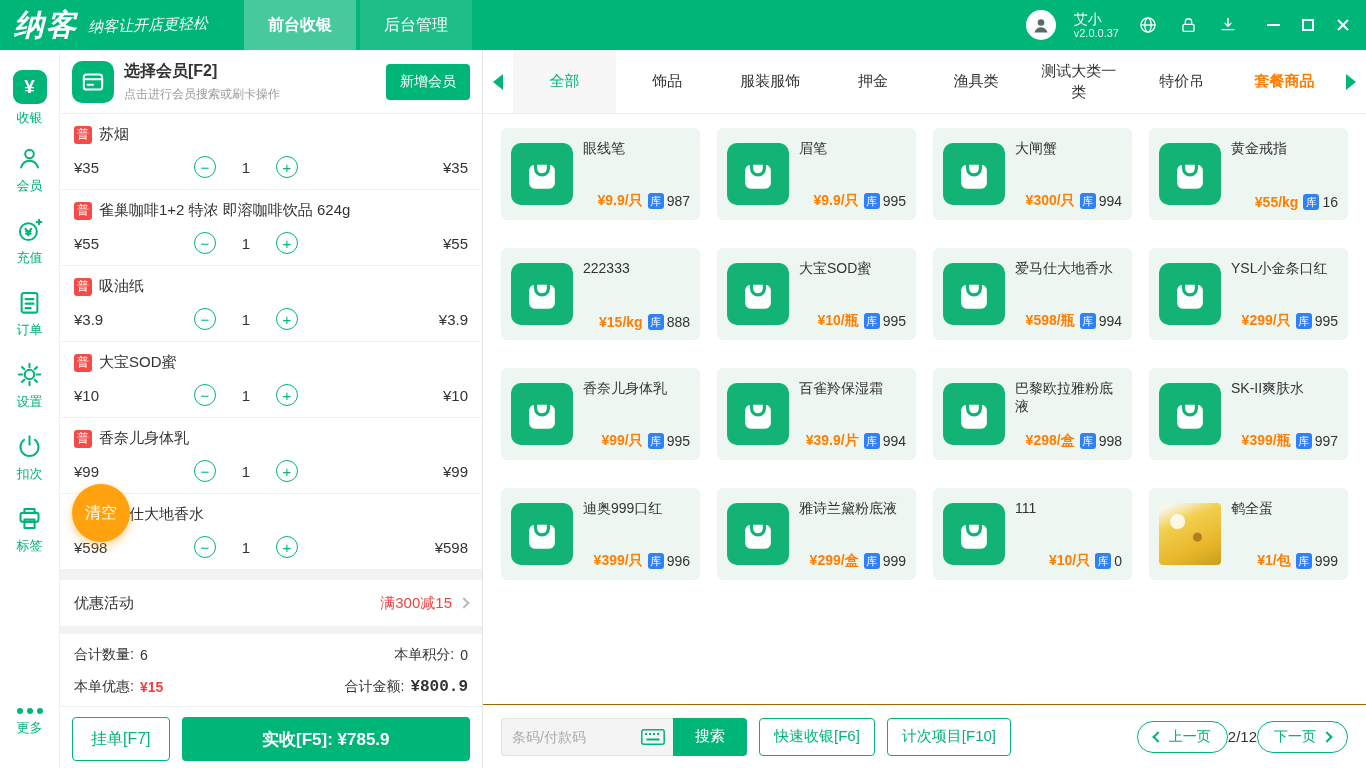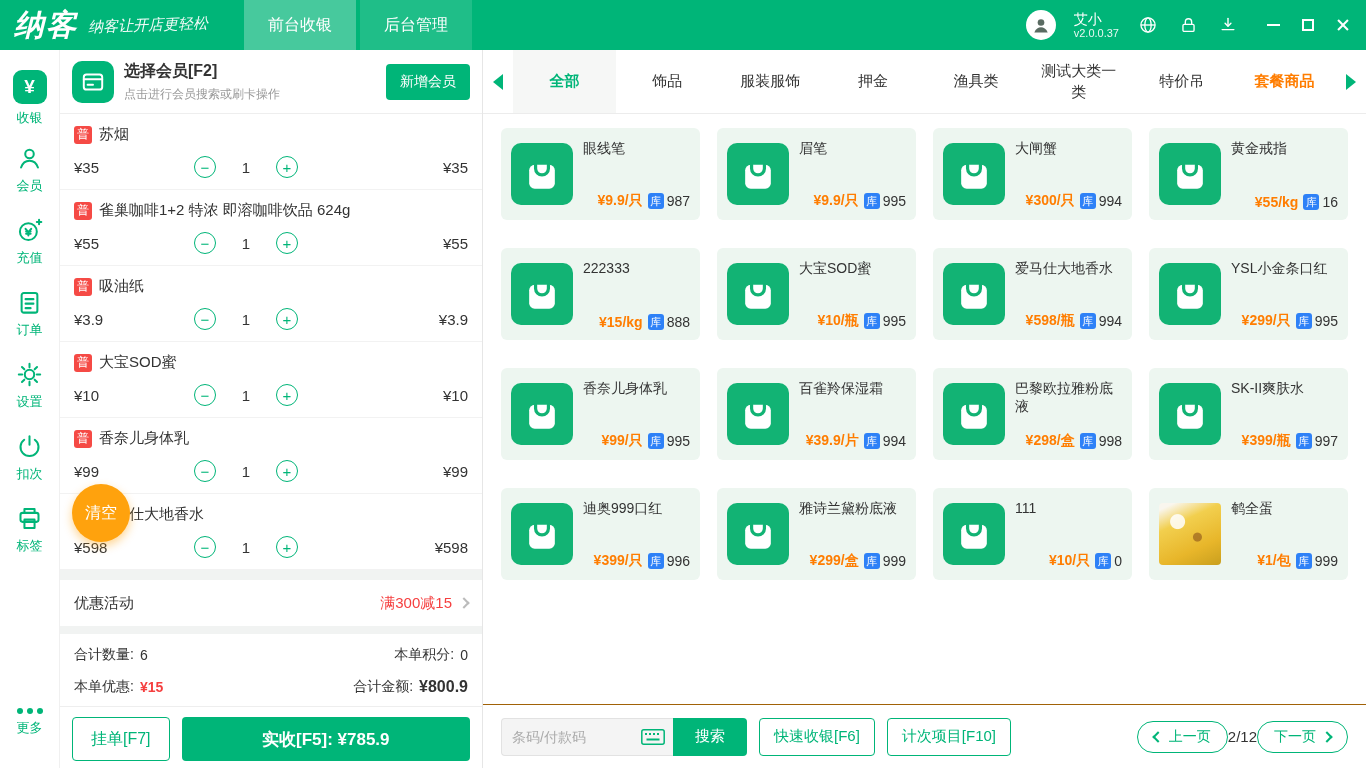--- a/index.html
+++ b/index.html
@@ -9,21 +9,21 @@
   *{margin:0;padding:0;box-sizing:border-box;font-family:"Liberation Sans","DejaVu Sans",sans-serif;}
   html,body{width:1366px;height:768px;overflow:hidden;background:#fff;}
   .app{width:1366px;height:768px;display:flex;flex-direction:column;}
 
   
   .topbar{height:50px;background:var(--green);display:flex;align-items:center;color:#fff;flex:none;}
   .logo{font-size:30px;font-weight:bold;font-style:italic;margin-left:14px;letter-spacing:2px;}
   .slogan{font-style:italic;font-size:15px;margin-left:10px;opacity:.95;transform:rotate(-2deg);}
   .top-tabs{display:flex;height:100%;margin-left:36px;gap:4px;}
   .top-tab{padding:0 24px;display:flex;align-items:center;font-size:16px;background:rgba(255,255,255,.12);cursor:pointer;}
-  .top-tab.active{background:rgba(255,255,255,.28);font-weight:normal;}
+  .top-tab.active{background:rgba(255,255,255,.28);font-weight:bold;}
   .top-right{margin-left:auto;display:flex;align-items:center;gap:18px;margin-right:16px;}
   .avatar{width:30px;height:30px;border-radius:50%;background:#fff;display:flex;align-items:center;justify-content:center;}
   .userinfo{line-height:1.15;}
   .username{font-size:14px;}
   .userver{font-size:11px;opacity:.9;}
   .tb-ico{width:22px;height:22px;display:flex;align-items:center;justify-content:center;}
   .winbtns{display:flex;align-items:center;gap:22px;margin-left:10px;}
   .win-min{width:13px;height:2px;background:#fff;}
   .win-max{width:12px;height:12px;border:2px solid #fff;}
   .win-close{position:relative;width:14px;height:14px;}
@@ -68,35 +68,35 @@
   .promo-row{background:#fff;margin-top:10px;height:46px;display:flex;align-items:center;padding:0 14px;flex:none;cursor:pointer;}
   .promo-label{font-size:15px;color:var(--ink);}
   .promo-value{margin-left:auto;font-size:15px;color:var(--red);}
   .chev{width:8px;height:8px;border-top:2px solid #bbb;border-right:2px solid #bbb;transform:rotate(45deg);margin-left:8px;}
 
   .summary{background:#fff;margin-top:8px;padding:12px 14px 10px;flex:none;}
   .sum-row{display:flex;align-items:center;justify-content:space-between;font-size:14px;color:var(--ink);}
   .sum-row + .sum-row{margin-top:14px;}
   .sum-cell{display:flex;align-items:center;gap:6px;}
   .red{color:var(--red);font-weight:bold;}
-  .sum-total{font-size:16px;font-weight:bold;}
+  .sum-total{font-size:16px;font-weight:bold;font-family:Liberation Mono, monospace;}
 
   .cart-footer{margin-top:auto;background:#fff;padding:10px 12px;display:flex;gap:12px;border-top:1px solid #eee;flex:none;}
   .hold-btn{border:1px solid var(--green);color:var(--green);background:#fff;border-radius:4px;height:44px;padding:0 18px;font-size:16px;cursor:pointer;flex:none;}
   .pay-btn{flex:1;background:var(--green);color:#fff;border:none;border-radius:4px;height:44px;font-size:17px;font-weight:bold;cursor:pointer;}
 
   
   .right-panel{flex:1;min-width:0;border-left:1px solid #e6e6e6;display:flex;flex-direction:column;background:#fff;}
   .cat-bar{height:64px;display:flex;align-items:stretch;border-bottom:1px solid #ececec;flex:none;}
   .cat-arrow{width:30px;display:flex;align-items:center;justify-content:center;cursor:pointer;flex:none;}
   .tri-l{width:0;height:0;border-top:8px solid transparent;border-bottom:8px solid transparent;border-right:10px solid var(--green);}
   .tri-r{width:0;height:0;border-top:8px solid transparent;border-bottom:8px solid transparent;border-left:10px solid var(--green);}
   .cat-tabs{flex:1;display:flex;min-width:0;}
   .cat-tab{flex:1;display:flex;align-items:center;justify-content:center;text-align:center;font-size:15px;color:var(--ink);padding:0 8px;cursor:pointer;line-height:1.35;}
-  .cat-tab.active{color:var(--green);background:#f6f7f6;font-weight:bold;}
+  .cat-tab.active{color:var(--green);background:#f6f7f6;font-weight:normal;}
   .cat-tab.special{color:var(--orange);font-weight:bold;}
 
   .product-area{flex:1;padding:14px 18px;overflow:hidden;}
   .grid{display:grid;grid-template-columns:repeat(4,1fr);column-gap:17px;row-gap:28px;}
   .pcard{background:var(--card);border-radius:6px;height:92px;padding:10px;display:flex;cursor:pointer;}
   .ptile{width:62px;height:62px;background:var(--green-tile);border-radius:10px;display:flex;align-items:center;justify-content:center;align-self:center;flex:none;}
   .pphoto{width:62px;height:62px;border-radius:4px;align-self:center;flex:none;
     background:
       radial-gradient(circle at 30% 30%, rgba(255,255,255,.85) 0 7px, transparent 8px),
       radial-gradient(circle at 62% 55%, rgba(120,60,20,.5) 0 4px, transparent 5px),

